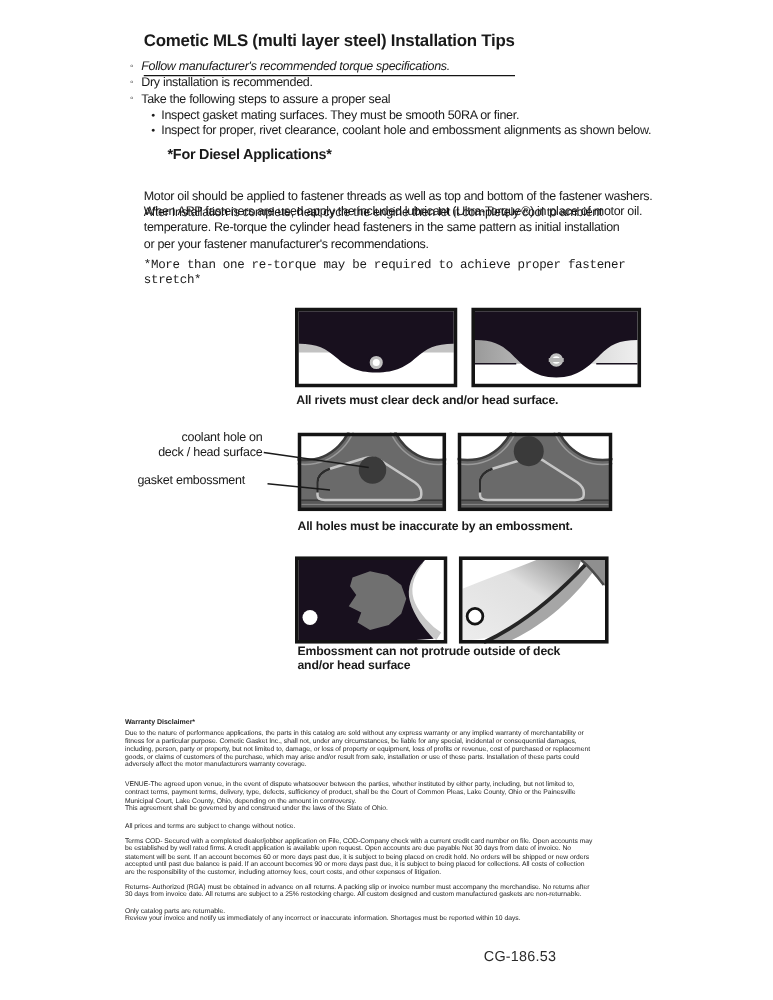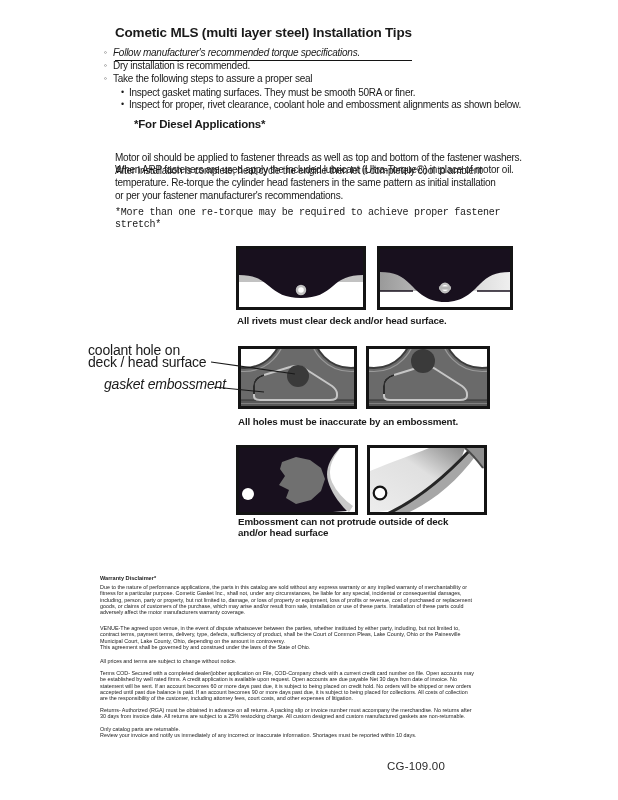--- a/index.html
+++ b/index.html
@@ -14,21 +14,21 @@
     border-bottom:1.6px solid #141414;padding-bottom:20px;
   }
   .bullet-row{left:104px;width:430px;font-size:10px;letter-spacing:-0.25px;line-height:12px;}
   .bullet-row .marker{display:inline-block;width:9px;font-size:8px;vertical-align:1px;}
   .sub-row{left:121px;width:420px;font-size:10px;letter-spacing:-0.25px;line-height:12px;}
   .sub-row .marker{display:inline-block;width:8px;font-size:9px;vertical-align:0.5px;}
   .section-heading{left:115px;font-size:11.5px;font-weight:bold;letter-spacing:-0.2px;margin-left:19px;}
   .body-para{left:115px;width:430px;font-size:10px;line-height:12.3px;letter-spacing:-0.25px;}
   .rw-label{width:90px;text-align:center;font-size:13px;font-weight:bold;letter-spacing:0.6px;margin-top:40px;}
   .caption{font-size:9.8px;font-weight:bold;letter-spacing:-0.15px;line-height:11px;}
-  .annot{font-size:14px;letter-spacing:-0.2px;line-height:11.5px;text-align:left;}
+  .annot{font-size:10px;letter-spacing:-0.2px;line-height:11.5px;text-align:right;}
   .panel{position:absolute;}
   .disc{left:100px;width:442px;font-size:5.4px;line-height:6.3px;letter-spacing:0;color:#222;}
   .disc-head{left:100px;font-size:5.6px;font-weight:bold;color:#222;}
   .footer-code{font-size:11.5px;letter-spacing:0.2px;color:#2a2a2a;}
 </style>
 </head>
 <body>
 
 <div class="abs doc-title">Cometic MLS (multi layer steel) Installation Tips</div>
 
@@ -77,21 +77,21 @@
   <rect x="1.5" y="1.5" width="133" height="61" fill="none" stroke="#141414" stroke-width="3"></rect>
 </svg>
 
 <div class="abs caption" style="left:237px;top:315px;">All rivets must clear deck and/or head surface.</div>
 
 <div class="abs rw-label" style="left:252px;top:332px;">RIGHT</div>
 <div class="abs rw-label" style="left:383px;top:332px;">WRONG</div>
 
 <div class="abs annot pre" style="left:88px;top:345px;width:122px;">coolant hole on
 deck / head surface</div>
-<div class="abs annot" style="left:104px;top:379px;width:125px;font-style:italic;">gasket embossment</div>
+<div class="abs annot" style="left:71px;top:379px;width:125px;">gasket embossment</div>
 
 <svg class="panel" style="left:238px;top:346px;" width="119" height="63" viewBox="0 0 119 63">
   <rect x="1.5" y="1.5" width="116" height="60" fill="#6a6a6a"></rect>
   <circle cx="6" cy="-16" r="38" fill="#ffffff"></circle>
   <circle cx="113" cy="-16" r="38" fill="#ffffff"></circle>
   <circle cx="6" cy="-16" r="38" fill="none" stroke="#3c3c3c" stroke-width="2"></circle>
   <circle cx="113" cy="-16" r="38" fill="none" stroke="#3c3c3c" stroke-width="2"></circle>
   <circle cx="6" cy="-16" r="41.5" fill="none" stroke="#9a9a9a" stroke-width="1.2"></circle>
   <circle cx="113" cy="-16" r="41.5" fill="none" stroke="#9a9a9a" stroke-width="1.2"></circle>
   <rect x="3" y="54" width="113" height="6" fill="#585858"></rect>
@@ -175,13 +175,13 @@
 <div class="abs disc pre" style="top:670px;">Terms COD- Secured with a completed dealer/jobber application on File, COD-Company check with a current credit card number on file.  Open accounts may
 be established by well rated firms.  A credit application is available upon request.  Open accounts are due payable Net 30 days from date of invoice.  No
 statement will be sent.  If an account becomes 60 or more days past due, it is subject to being placed on credit hold.  No orders will be shipped or new orders
 accepted until past due balance is paid.  If an account becomes 90 or more days past due, it is subject to being placed for collections.  All costs of collection
 are the responsibility of the customer, including attorney fees, court costs, and other expenses of litigation.</div>
 <div class="abs disc pre" style="top:707px;">Returns- Authorized (RGA) must be obtained in advance on all returns.  A packing slip or invoice number must accompany the merchandise.  No returns after
 30 days from invoice date.  All returns are subject to a 25% restocking charge.  All custom designed and custom manufactured gaskets are non-returnable.</div>
 <div class="abs disc pre" style="top:726px;">Only catalog parts are returnable.
 Review your invoice and notify us immediately of any incorrect or inaccurate information.  Shortages must be reported within 10 days.</div>
 
-<div class="abs footer-code" style="left:387px;top:760px;">CG-109.00</div>
+<div class="abs footer-code" style="left:387px;top:760px;">CG-186.53</div>
 
 </body></html>

